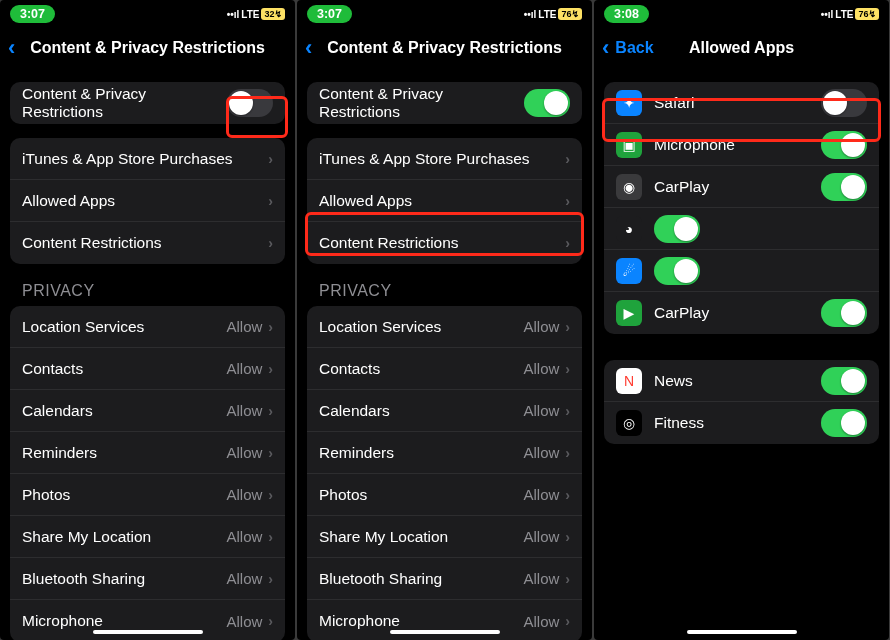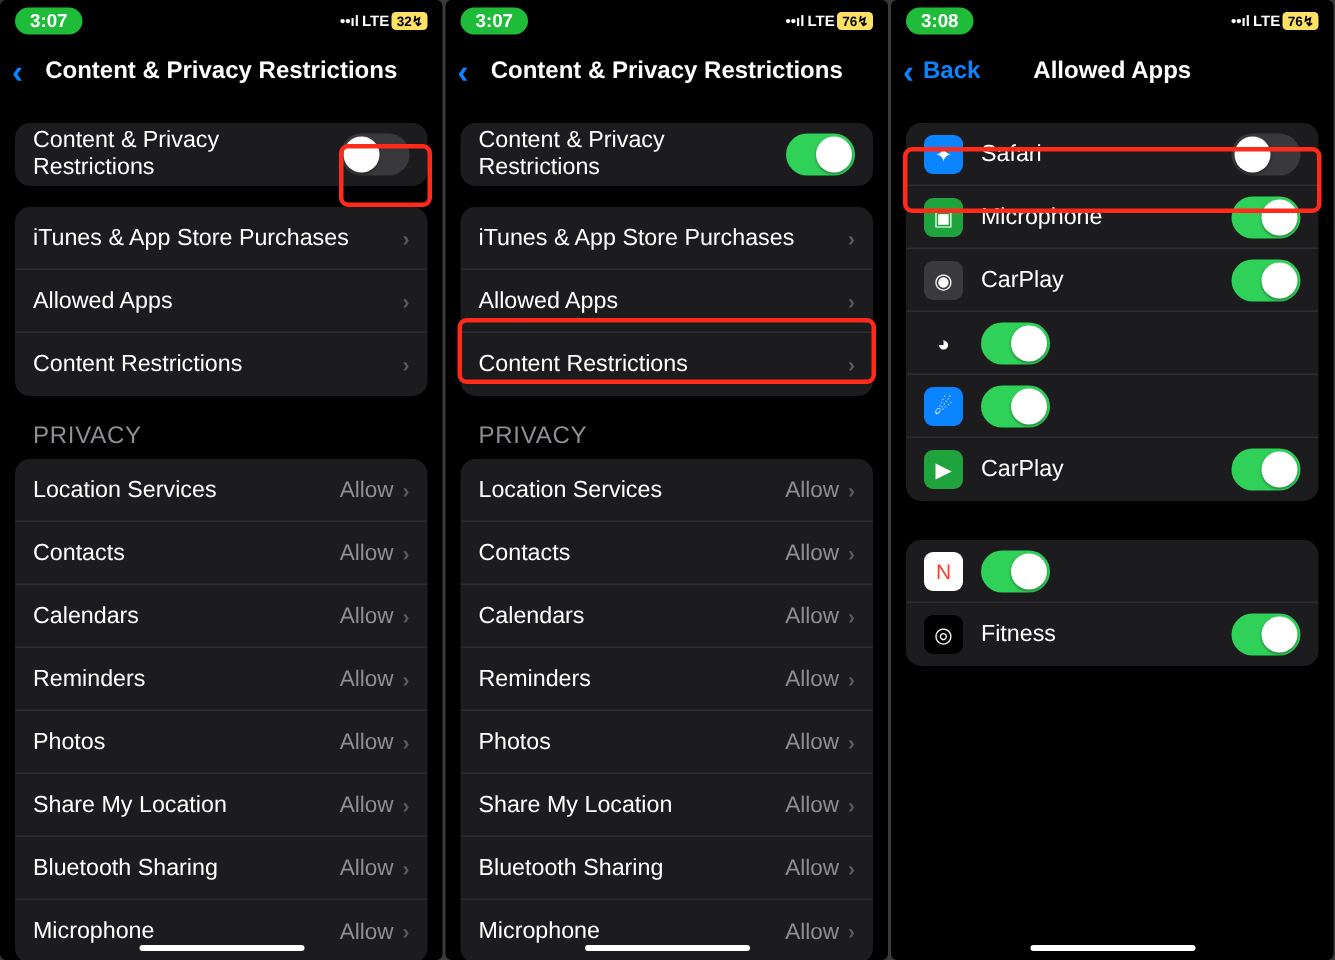--- a/index.html
+++ b/index.html
@@ -382,20 +382,21 @@
           </div>
         </div>
       </div>
   </div>
   <div class="highlight-box hl3"></div>
 
   <div class="section" style="margin-top:26px">
     <div class="group" id="p3-apps2">
         <div class="row">
           <span class="app-icon" style="background:#ffffff;color:#ff3b30">N</span>
+          <span class="label">News</span>
           <div class="switch on">
             <div class="knob"></div>
           </div>
         </div>
         <div class="row">
           <span class="app-icon" style="background:#000000;color:#fff">◎</span>
           <span class="label">Fitness</span>
           <div class="switch on">
             <div class="knob"></div>
           </div>

